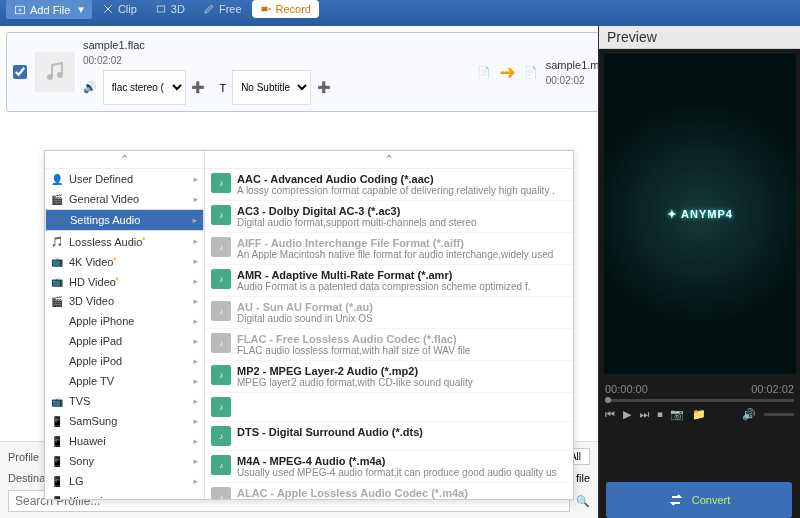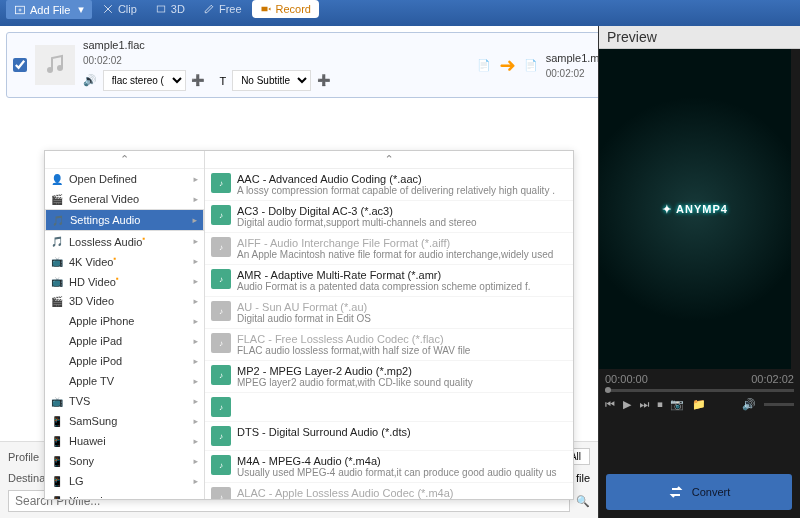--- a/index.html
+++ b/index.html
@@ -8,54 +8,54 @@
 .tbtn{display:flex;align-items:center;gap:4px;padding:3px 8px;color:#d0ddf0;cursor:pointer;border-radius:2px}
 .tbtn.active{background:#5a8cd0;color:#fff}
 .tbtn svg{width:12px;height:12px}
 .file-row{margin:6px;border:1px solid #b8c8e0;border-radius:3px;padding:6px;display:flex;align-items:center;gap:8px;background:#f8faff}
 .chk{width:14px;height:14px;accent-color:#3a6fb8}
 .thumb{width:40px;height:40px;background:#eee;display:flex;align-items:center;justify-content:center;color:#aaa}
 .file-col{display:flex;flex-direction:column;gap:4px;flex:1}
 .file-name{color:#333}
 .file-time{color:#666;font-size:10px}
 .file-opts{display:flex;gap:6px;align-items:center}
-.sel{border:1px solid #ddd;padding:3px 4px;font-size:10px;background:#fff}
+.sel{border:1px solid #ddd;padding:10px 4px;font-size:10px;background:#fff}
 .arrow{color:#f90;font-size:20px}
 .vicon{width:40px;height:30px;background:#333;border-radius:3px;display:flex;align-items:center;justify-content:center;color:#fff}
 .dropdown{position:absolute;left:44px;top:150px;width:530px;height:350px;background:#fff;border:1px solid #ccc;box-shadow:0 2px 8px rgba(0,0,0,.15);display:flex;z-index:10}
 .dd-left{width:160px;border-right:1px solid #ddd;overflow-y:auto;overflow-x:hidden}
 .dd-right{flex:1;overflow-y:auto;overflow-x:hidden}
 .dd-hdr{height:18px;display:flex;align-items:center;justify-content:center;border-bottom:1px solid #eee;color:#888;cursor:pointer}
 .cat{display:flex;align-items:center;padding:3px 6px;gap:4px;cursor:pointer;color:#333;white-space:nowrap}
 .cat.sel{background:#3a6fb8;color:#fff}
 .cat .ci{width:14px;height:14px;display:flex;align-items:center;justify-content:center;font-size:10px}
 .cat .arr{margin-left:auto;color:#aaa;font-size:9px}
 .fmt{display:flex;padding:4px 6px;gap:6px;cursor:pointer;border-bottom:1px solid #f4f4f4}
 .fmt .fi{width:20px;height:20px;background:#4a8;border-radius:2px;flex-shrink:0;display:flex;align-items:center;justify-content:center;color:#fff;font-size:8px}
 .fmt .fi.gray{background:#bbb}
 .fmt .txt{flex:1;min-width:0}
-.fmt .t1{color:#222;font-weight:400;white-space:nowrap;overflow:hidden;text-overflow:ellipsis}
+.fmt .t1{color:#222;font-weight:700;white-space:nowrap;overflow:hidden;text-overflow:ellipsis}
 .fmt .t1.gray{color:#aaa}
 .fmt .t2{color:#888;font-size:10px;white-space:nowrap;overflow:hidden;text-overflow:ellipsis}
 .bottom{position:absolute;left:0;bottom:0;width:598px;padding:4px 8px;background:#f5f5f5;border-top:1px solid #ddd}
 .brow{display:flex;align-items:center;gap:6px;padding:2px 0}
 .lbl{color:#555;width:62px}
 .btn{border:1px solid #ccc;background:#fff;padding:2px 8px;cursor:pointer;font-size:10px}
 .search{flex:1;border:1px solid #ccc;padding:3px 6px;font-size:12px}
 .preview{position:absolute;right:0;top:26px;width:202px;height:492px;background:#1a1a1a;border-left:1px solid #333}
 .pv-title{background:#e8e8e8;color:#333;padding:3px 8px;font-size:14px;border-bottom:1px solid #ccc}
-.pv-img{width:192px;height:320px;background:radial-gradient(circle at 50% 50%,#0ff2 0%,#011 60%);display:flex;align-items:center;justify-content:center;position:relative}
+.pv-img{width:192px;height:320px;margin:5px;background:radial-gradient(circle at 50% 50%,#0ff2 0%,#011 60%);display:flex;align-items:center;justify-content:center;position:relative}
 .pv-logo{color:#fff;font-weight:bold;letter-spacing:1px;text-shadow:0 0 4px #0ff}
 .pv-ctrl{padding:4px 6px;color:#888}
 .pv-time{display:flex;justify-content:space-between;font-size:9px;margin-bottom:4px}
 .pv-slider{width:100%;height:3px;background:#444;margin:4px 0;position:relative}
 .pv-slider::after{content:'';position:absolute;left:0;width:6px;height:6px;background:#888;border-radius:50%;top:-2px}
 .pv-btns{display:flex;gap:8px;align-items:center;font-size:10px;color:#aaa;margin-top:6px}
 .pv-btns span{cursor:pointer}
-.convert{position:absolute;right:8px;bottom:8px;width:186px;height:36px;background:#3a6fb8;color:#0f172a;display:flex;align-items:center;justify-content:center;gap:8px;border-radius:3px;cursor:pointer;font-size:14px;font-weight:500}
+.convert{position:absolute;right:8px;bottom:0;width:186px;height:36px;background:#3a6fb8;color:#bef264;display:flex;align-items:center;justify-content:center;gap:8px;border-radius:3px;cursor:pointer;font-size:14px;font-weight:500}
 .convert svg{width:16px;height:16px}
 .sup{color:#f90;font-size:8px;vertical-align:super}
 </style>
 </head>
 <body>
 
 <div class="toolbar">
   <div class="tbtn active">
       <svg viewBox="0 0 16 16">
         <rect x="2" y="3" width="12" height="10" fill="none" stroke="#fff"></rect>
@@ -131,21 +131,21 @@
       </svg>
     </div>
 </div>
 
 <div class="dropdown">
   <div class="dd-left">
     <div class="dd-hdr">⌃</div>
     <div id="cats">
         <div class="cat">
           <span class="ci">👤</span>
-          <span>Open Defined</span>
+          <span>User Defined</span>
           <span class="arr">▸</span>
         </div>
         <div class="cat">
           <span class="ci">🎬</span>
           <span>General Video</span>
           <span class="arr">▸</span>
         </div>
         <div class="cat sel">
           <span class="ci">🎵</span>
           <span>Settings Audio</span>
@@ -252,21 +252,21 @@
           <div class="fi ">♪</div>
           <div class="txt">
             <div class="t1 ">AMR - Adaptive Multi-Rate Format (*.amr)</div>
             <div class="t2">Audio Format is a patented data compression scheme optimized f.</div>
           </div>
         </div>
         <div class="fmt">
           <div class="fi gray">♪</div>
           <div class="txt">
             <div class="t1 gray">AU - Sun AU Format (*.au)</div>
-            <div class="t2">Digital audio format in Edit OS</div>
+            <div class="t2">Digital audio sound in Unix OS</div>
           </div>
         </div>
         <div class="fmt">
           <div class="fi gray">♪</div>
           <div class="txt">
             <div class="t1 gray">FLAC - Free Lossless Audio Codec (*.flac)</div>
             <div class="t2">FLAC audio lossless format,with half size of WAV file</div>
           </div>
         </div>
         <div class="fmt">

